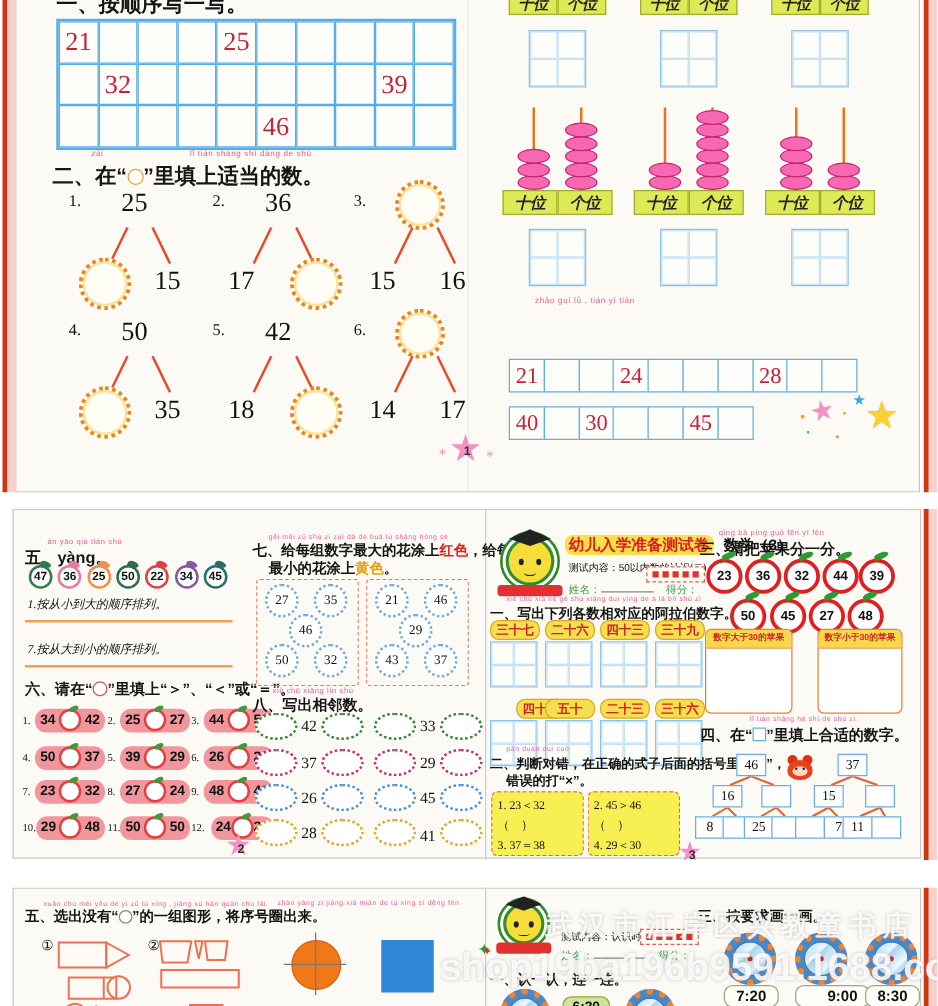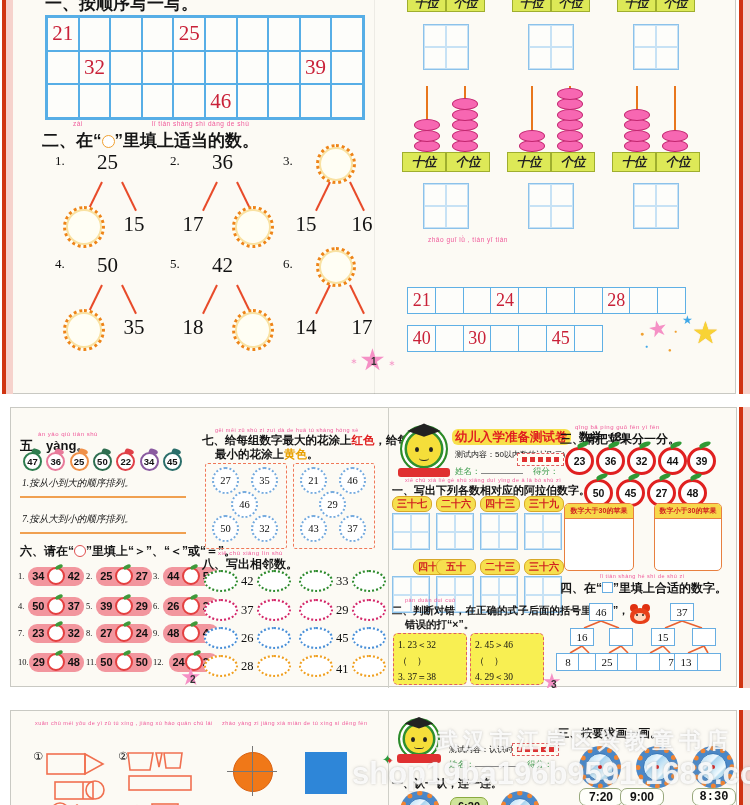--- a/index.html
+++ b/index.html
@@ -642,41 +642,44 @@
       <div class="tbox" style="left: 570px; top: 221px;">16</div>
       <div class="tbox" style="left: 609px; top: 221px;"></div>
       <div class="tbox" style="left: 651px; top: 221px;">15</div>
       <div class="tbox" style="left: 692px; top: 221px;"></div>
       <div class="tbox" style="left: 556px; top: 246px;">8</div>
       <div class="tbox" style="left: 578px; top: 246px;"></div>
       <div class="tbox" style="left: 595px; top: 246px;">25</div>
       <div class="tbox" style="left: 617px; top: 246px;"></div>
       <div class="tbox" style="left: 636px; top: 246px;"></div>
       <div class="tbox" style="left: 659px; top: 246px;">7</div>
-      <div class="tbox" style="left: 674px; top: 246px;">13</div>
+      <div class="tbox" style="left: 674px; top: 246px;">11</div>
       <div class="tbox" style="left: 697px; top: 246px;"></div>
     </div>
 
   <div style="position:absolute;left:629px;top:197px;width:22px;height:24px">
     <div style="position:absolute;left:1px;top:0;width:8px;height:8px;background:#e03010;border-radius:50%"></div>
     <div style="position:absolute;left:13px;top:0;width:8px;height:8px;background:#e03010;border-radius:50%"></div>
     <div style="position:absolute;left:1px;top:4px;width:20px;height:16px;background:#e8401a;border-radius:50% 50% 45% 45%"></div>
     <div style="position:absolute;left:5px;top:9px;width:12px;height:8px;background:#ffd9c0;border-radius:50%"></div>
     <div style="position:absolute;left:7px;top:10px;width:2px;height:2px;background:#222;border-radius:50%"></div>
     <div style="position:absolute;left:13px;top:10px;width:2px;height:2px;background:#222;border-radius:50%"></div>
   </div>
 </div>
 
 <div class="band" id="band3" style="top:710px;height:95px;background:#fff">
   <div class="page" style="left:10px;top:0;width:727px;height:110px"></div>
   <div class="divider" style="left:388px"></div>
   <div class="redbar" style="left:739px"></div>
   <div class="pinkbar" style="left:743px"></div>
 
   <div class="pinyin" style="left:35px;top:10px;font-size:5.5px">xuǎn chū méi yǒu de yī zǔ tú xíng，jiāng xù hào quān chū lái</div>
+  <div class="t title" style="left:20px;top:16px;font-size:11.5px">
+    <span>五、选出没有“</span><span class="glyph-circle" style="width:11px;height:11px;border-color:#888"></span><span>”的一组图形，将序号圈出来。</span>
+  </div>
   <div class="t" style="left:33px;top:40px;font-size:11px">①</div>
   <div class="t" style="left:118px;top:40px;font-size:11px">②</div>
   <svg viewBox="0 0 160 62" style="position:absolute;left:42px;top:40px;width:160px;height:62px" fill="none" stroke="#f07050" stroke-width="1.6">
     <rect x="5" y="4" width="38" height="20"></rect>
       <polygon points="43,4 61,14 43,24"></polygon>
     <rect x="13" y="32" width="38" height="17"></rect>
       <line x1="41" y1="32" x2="41" y2="49"></line>
       <circle cx="53" cy="40" r="9"></circle>
     <polygon points="86,3 111,3 108,20 88,20"></polygon>
       <polygon points="114,3 120,3 117,17"></polygon>
@@ -732,19 +735,19 @@
       <div class="clock" style="left: 692px; top: 36px; width: 42px; height: 42px;">
         <div></div>
       </div>
       <div class="clock" style="left: 400px; top: 81px; width: 40px; height: 40px;">
         <div></div>
       </div>
       <div class="clock" style="left: 500px; top: 81px; width: 40px; height: 40px;">
         <div></div>
       </div>
       <div class="timebox" style="left: 579px; top: 78px; width: 42px; height: 16px;">7:20</div>
-      <div class="timebox" style="left: 620px; top: 78px; width: 42px; height: 16px;">9:00</div>
-      <div class="timebox" style="left: 692px; top: 78px; width: 42px; height: 16px; font-family: Liberation Mono, monospace;">8:30</div>
+      <div class="timebox" style="left: 636px; top: 78px; width: 42px; height: 16px; padding-left: 16px;">9:00</div>
+      <div class="timebox" style="left: 692px; top: 78px; width: 42px; height: 16px;">8:30</div>
     </div>
 </div>
 
 <div class="wm" style="left:436px;top:726px;font-size:22px;letter-spacing:5px">武汉市江岸区兴教童书店</div>
 <div class="wm" style="left:352px;top:756px;font-size:31px">shop19ba196b9591.1688.com</div>
 
 </body></html>

